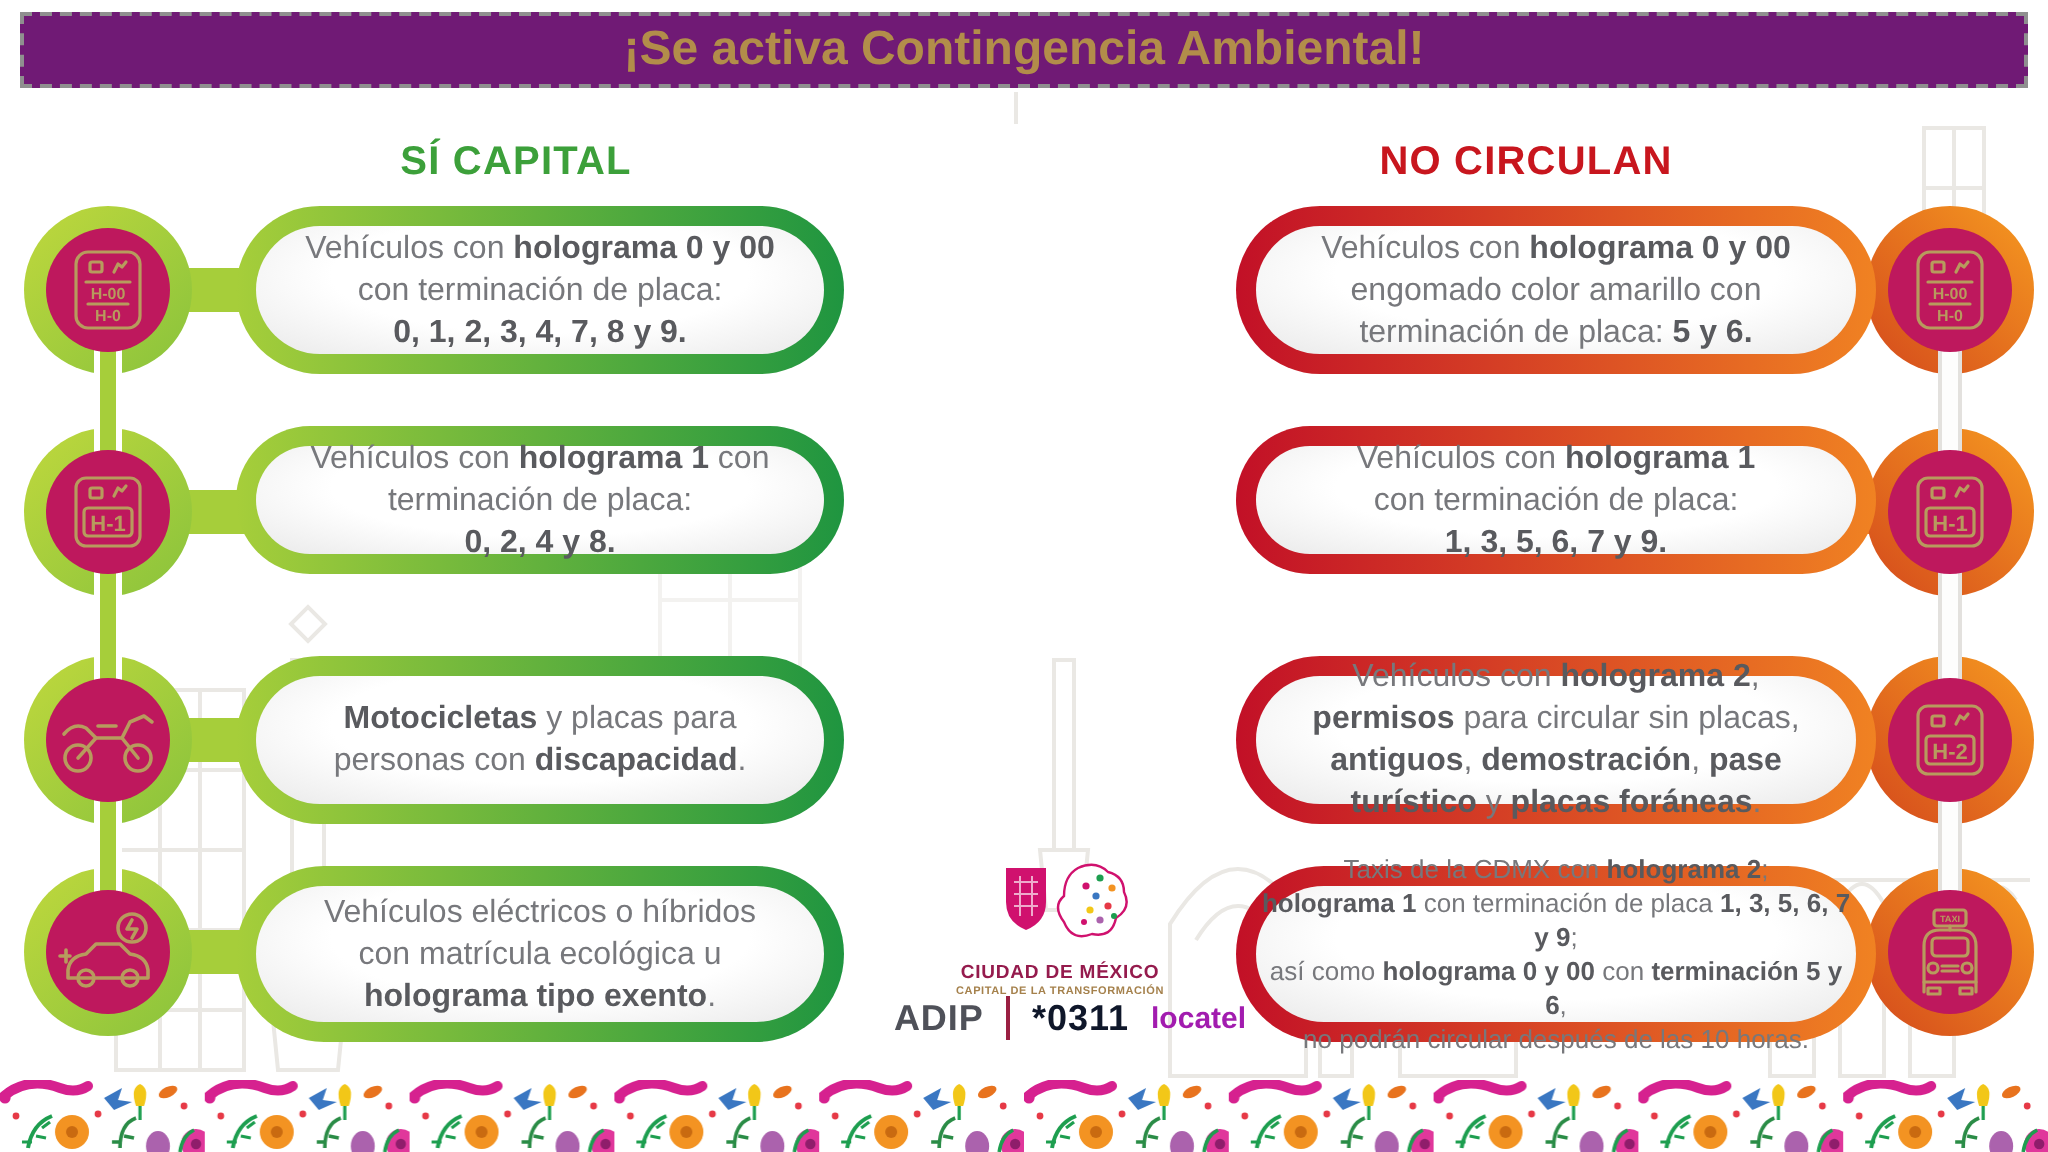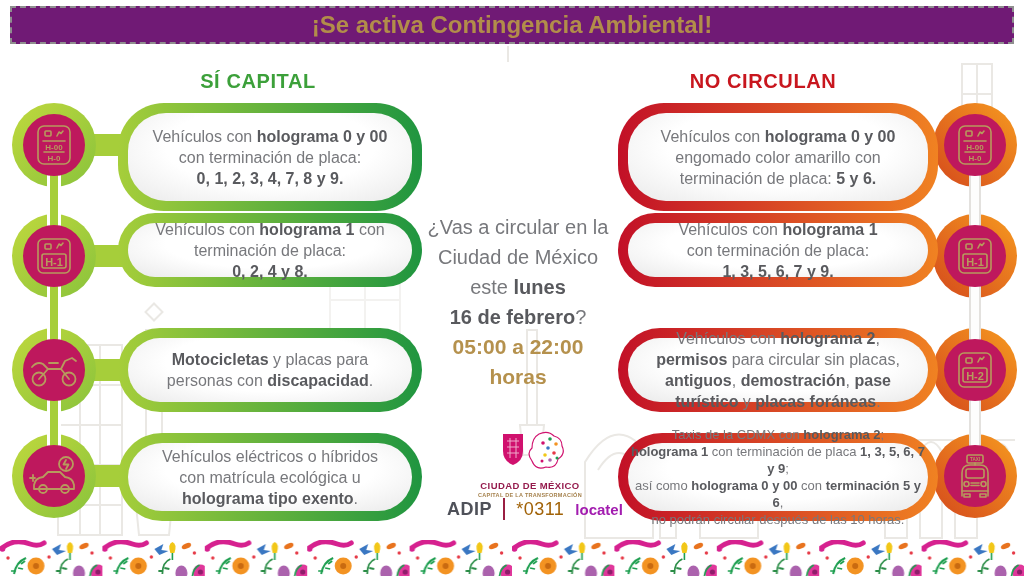--- a/index.html
+++ b/index.html
@@ -39,21 +39,21 @@
   
   .neck{position:absolute;height:22px;z-index:2;}
   .neck.g{left:86px;width:38px;background:#a6ce3a;}
   .neck.o{left:924px;width:16px;background:#ee8122;}
   .yn1{top:134px}.yn2{top:245px}.yn3{top:359px}.yn4{top:465px}
 
   
   .pill{position:absolute;z-index:3;border-radius:46px;padding:10px;box-sizing:border-box;}
   .pill.g{left:118px;width:304px;background:linear-gradient(90deg,#a6ce3a,#1f9540);}
   .pill.o{left:618px;width:320px;background:linear-gradient(90deg,#c21027,#f08222);}
-  .yp1{top:103px;height:108px}.yp2{top:213px;height:74px}.yp3{top:328px;height:84px}.yp4{top:433px;height:88px}
+  .yp1{top:103px;height:84px}.yp2{top:213px;height:74px}.yp3{top:328px;height:84px}.yp4{top:433px;height:88px}
   .pill-inner{width:100%;height:100%;border-radius:38px;
       background:radial-gradient(ellipse at 50% 38%,#ffffff 52%,#e9e9e9 100%);
       display:flex;align-items:center;justify-content:center;text-align:center;}
   .pill-text{margin:0;white-space:pre-line;font-size:16px;line-height:21px;color:#77787c;}
   .pill-text b{color:#595a5e;}
   .small .pill-text{font-size:13px;line-height:17px;}
 
   
   .center-text{position:absolute;left:403px;top:212px;width:230px;text-align:center;z-index:2;
       font-size:20px;line-height:30px;color:#77787c;white-space:pre-line;}
@@ -61,21 +61,21 @@
   .center-text .gold{color:#b5914d;font-size:21px;}
 
   
   .logo-block{position:absolute;left:450px;top:431px;width:160px;text-align:center;z-index:2;}
   .cdmx-title{font-size:9.5px;font-weight:bold;color:#951b4d;letter-spacing:.4px;margin-top:1px;}
   .cdmx-sub{font-size:5.5px;font-weight:bold;color:#a5814c;letter-spacing:.3px;margin-top:1px;}
   .adip-row{position:absolute;left:440px;top:496px;width:190px;height:26px;z-index:2;
       display:flex;align-items:center;justify-content:center;gap:11px;}
   .adip{font-size:18px;font-weight:bold;color:#4f5159;letter-spacing:.5px;}
   .adip-div{width:2px;height:22px;background:#9a1f42;}
-  .phone{font-size:18px;font-weight:normal;color:#a16207;letter-spacing:.5px;}
+  .phone{font-size:18px;font-weight:bold;color:#0f172a;letter-spacing:.5px;}
   .phone-brand{font-size:15px;font-weight:bold;color:#a21caf;}
 
   .flora{position:absolute;left:0;bottom:0;z-index:2;}
   .icon-svg text{font-family:"Liberation Sans",sans-serif;}
 </style>
 </head>
 <body>
 
 <div class="canvas">
 
@@ -281,26 +281,20 @@
   </div>
   <div class="pill o yp4 small">
     <div class="pill-inner">
         <p class="pill-text"><span>Taxis de la CDMX con </span><b>holograma 2</b><span>;
 </span><b>holograma 1</b><span> con terminación de placa </span><b>1, 3, 5, 6, 7 y 9</b><span>;
 así como </span><b>holograma 0 y 00</b><span> con </span><b>terminación 5 y 6</b><span>,
 no podrán circular después de las 10 horas.</span></p>
       </div>
   </div>
 
-  <div class="center-text"><span>¿Vas a circular en la
-Ciudad de México
-este </span><b>lunes</b><span>
-</span><b>16 de febrero</b><span>?</span><span>
-</span><b class="gold">05:00 a 22:00
-horas</b></div>
 
   <div class="logo-block">
     <svg width="74" height="44" viewBox="0 0 74 44">
       <path d="M10,3 h20 v17 q0,10 -10,14 q-10,-4 -10,-14 z" fill="#d0116e"></path>
       <g stroke="#ffffff" stroke-width="1" opacity="0.65">
         <path d="M14,10 h12 M14,16 h12 M14,22 h12 M17,7 v20 M23,7 v20"></path>
       </g>
       <path d="M46,3 q9,-4 15,2 q8,2 8,10 q4,8 -4,13 q-2,10 -12,8 q-10,4 -14,-6 q-6,-8 0,-13 q0,-10 7,-14 z" fill="#ffffff" stroke="#d0116e" stroke-width="1.2"></path>
       <g>
         <circle cx="50" cy="12" r="1.8" fill="#d0116e"></circle>

